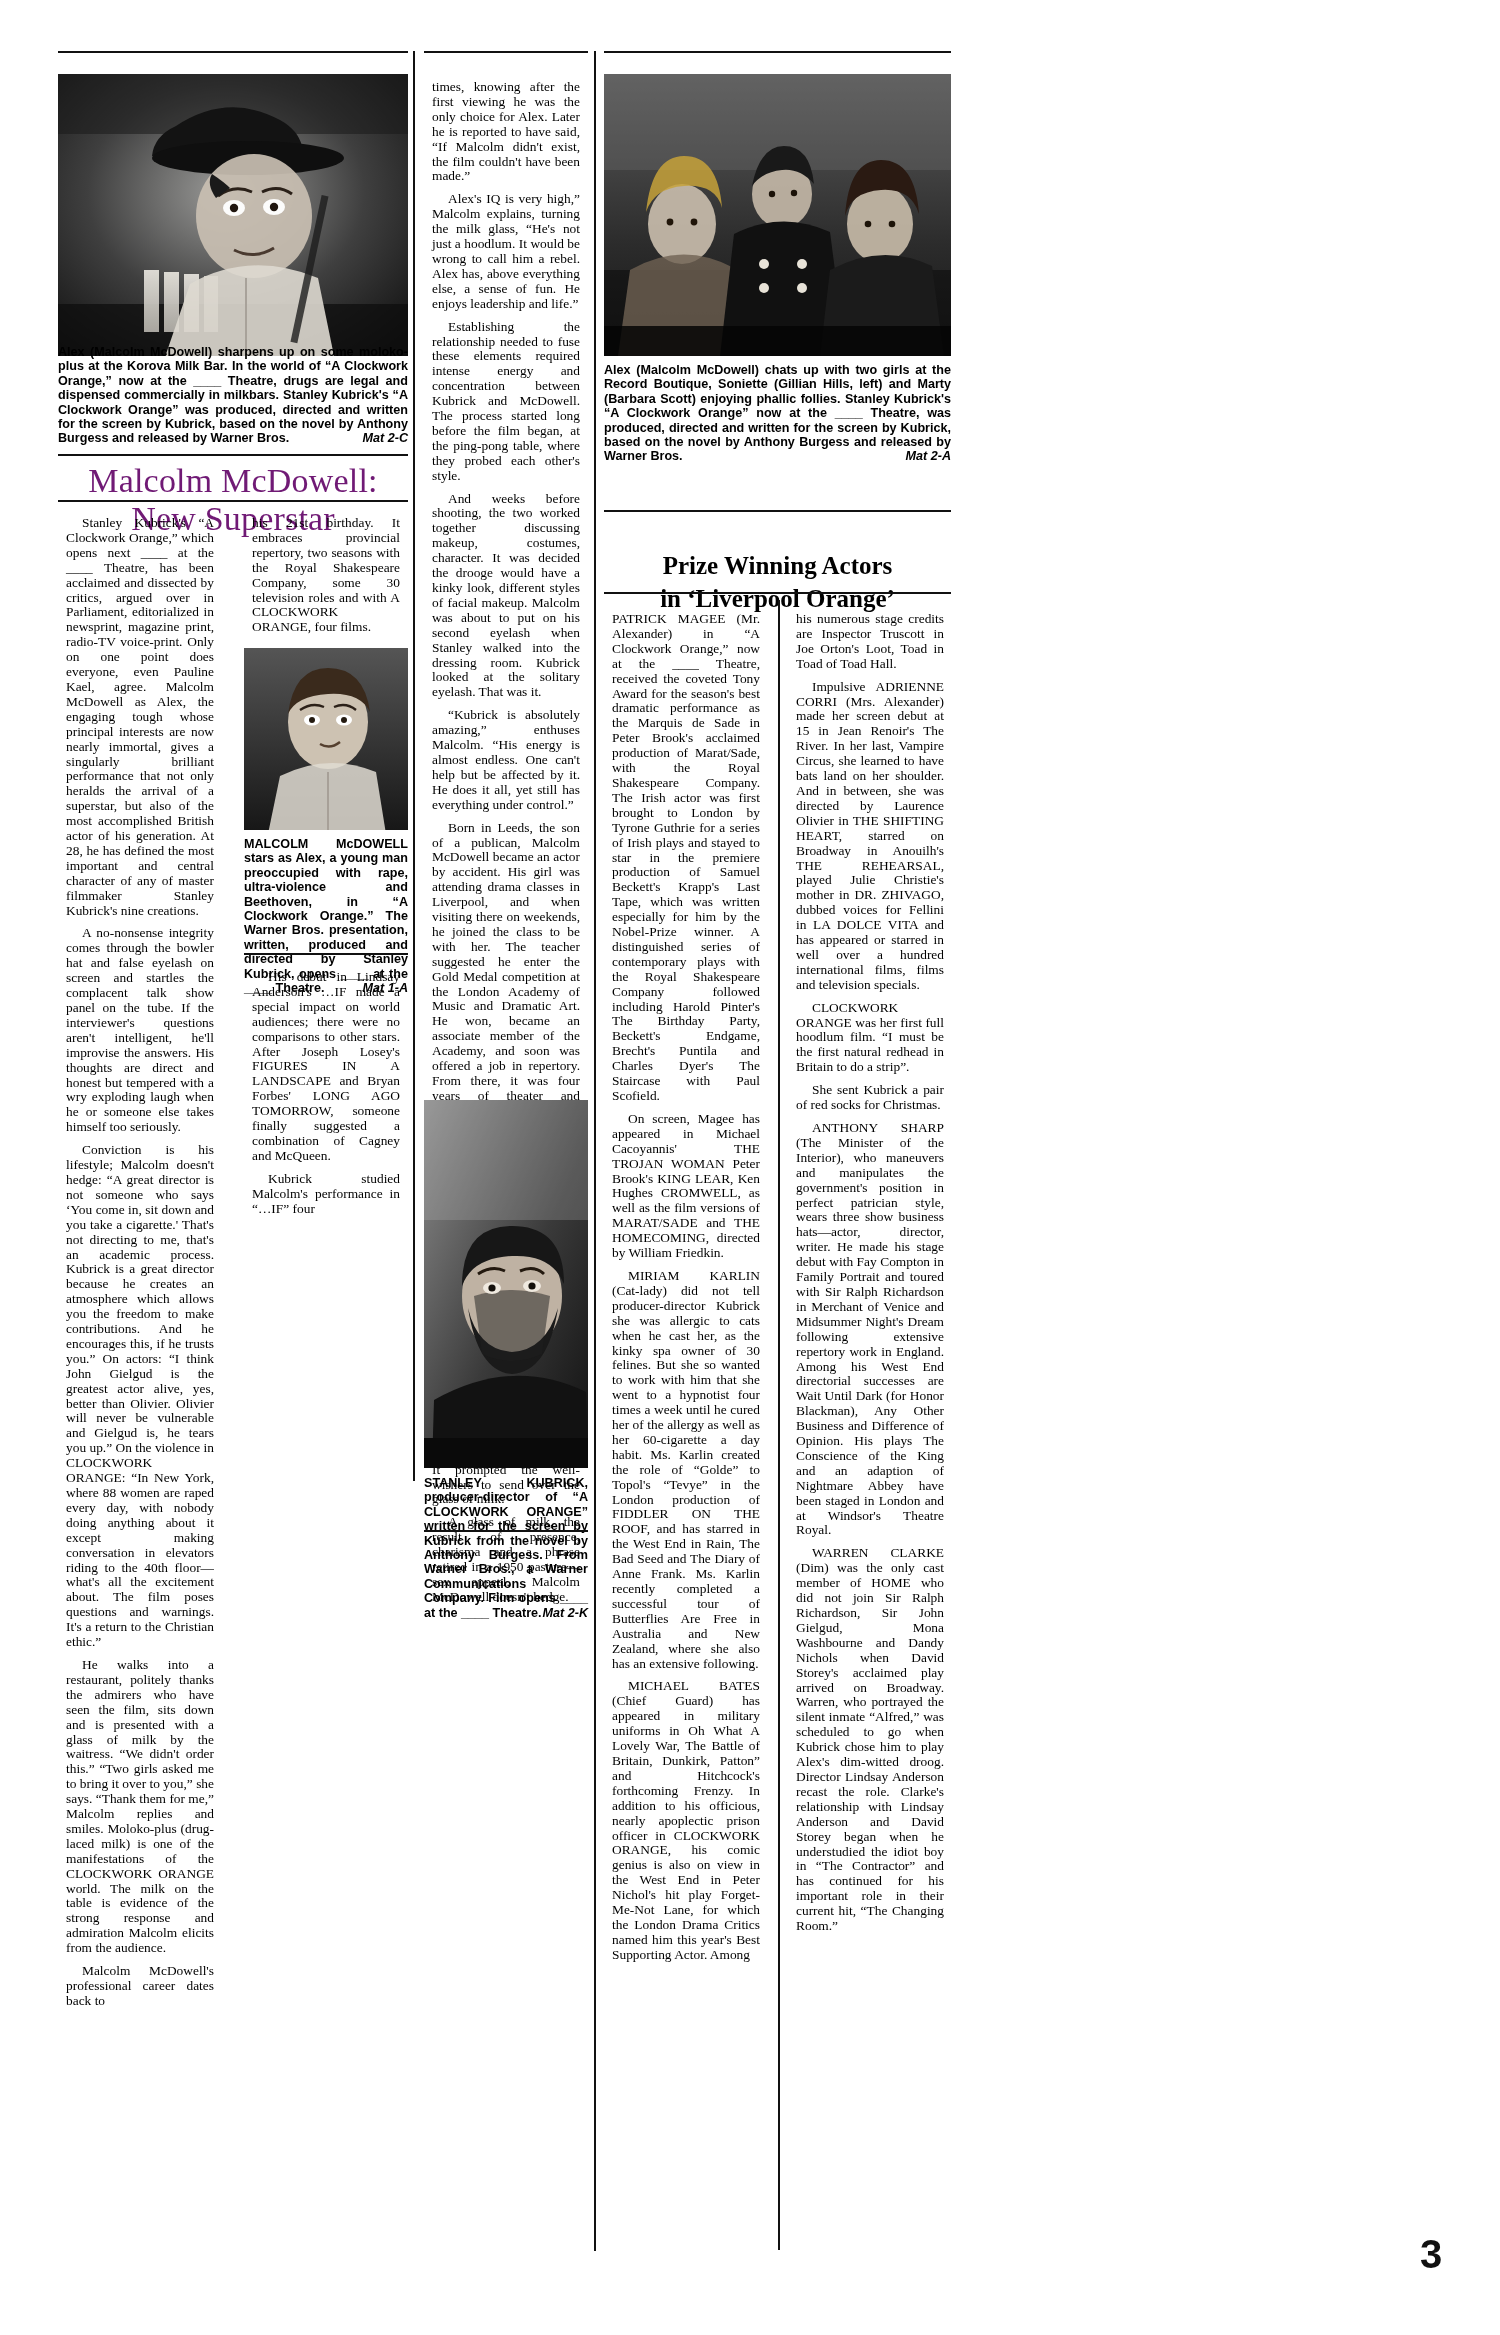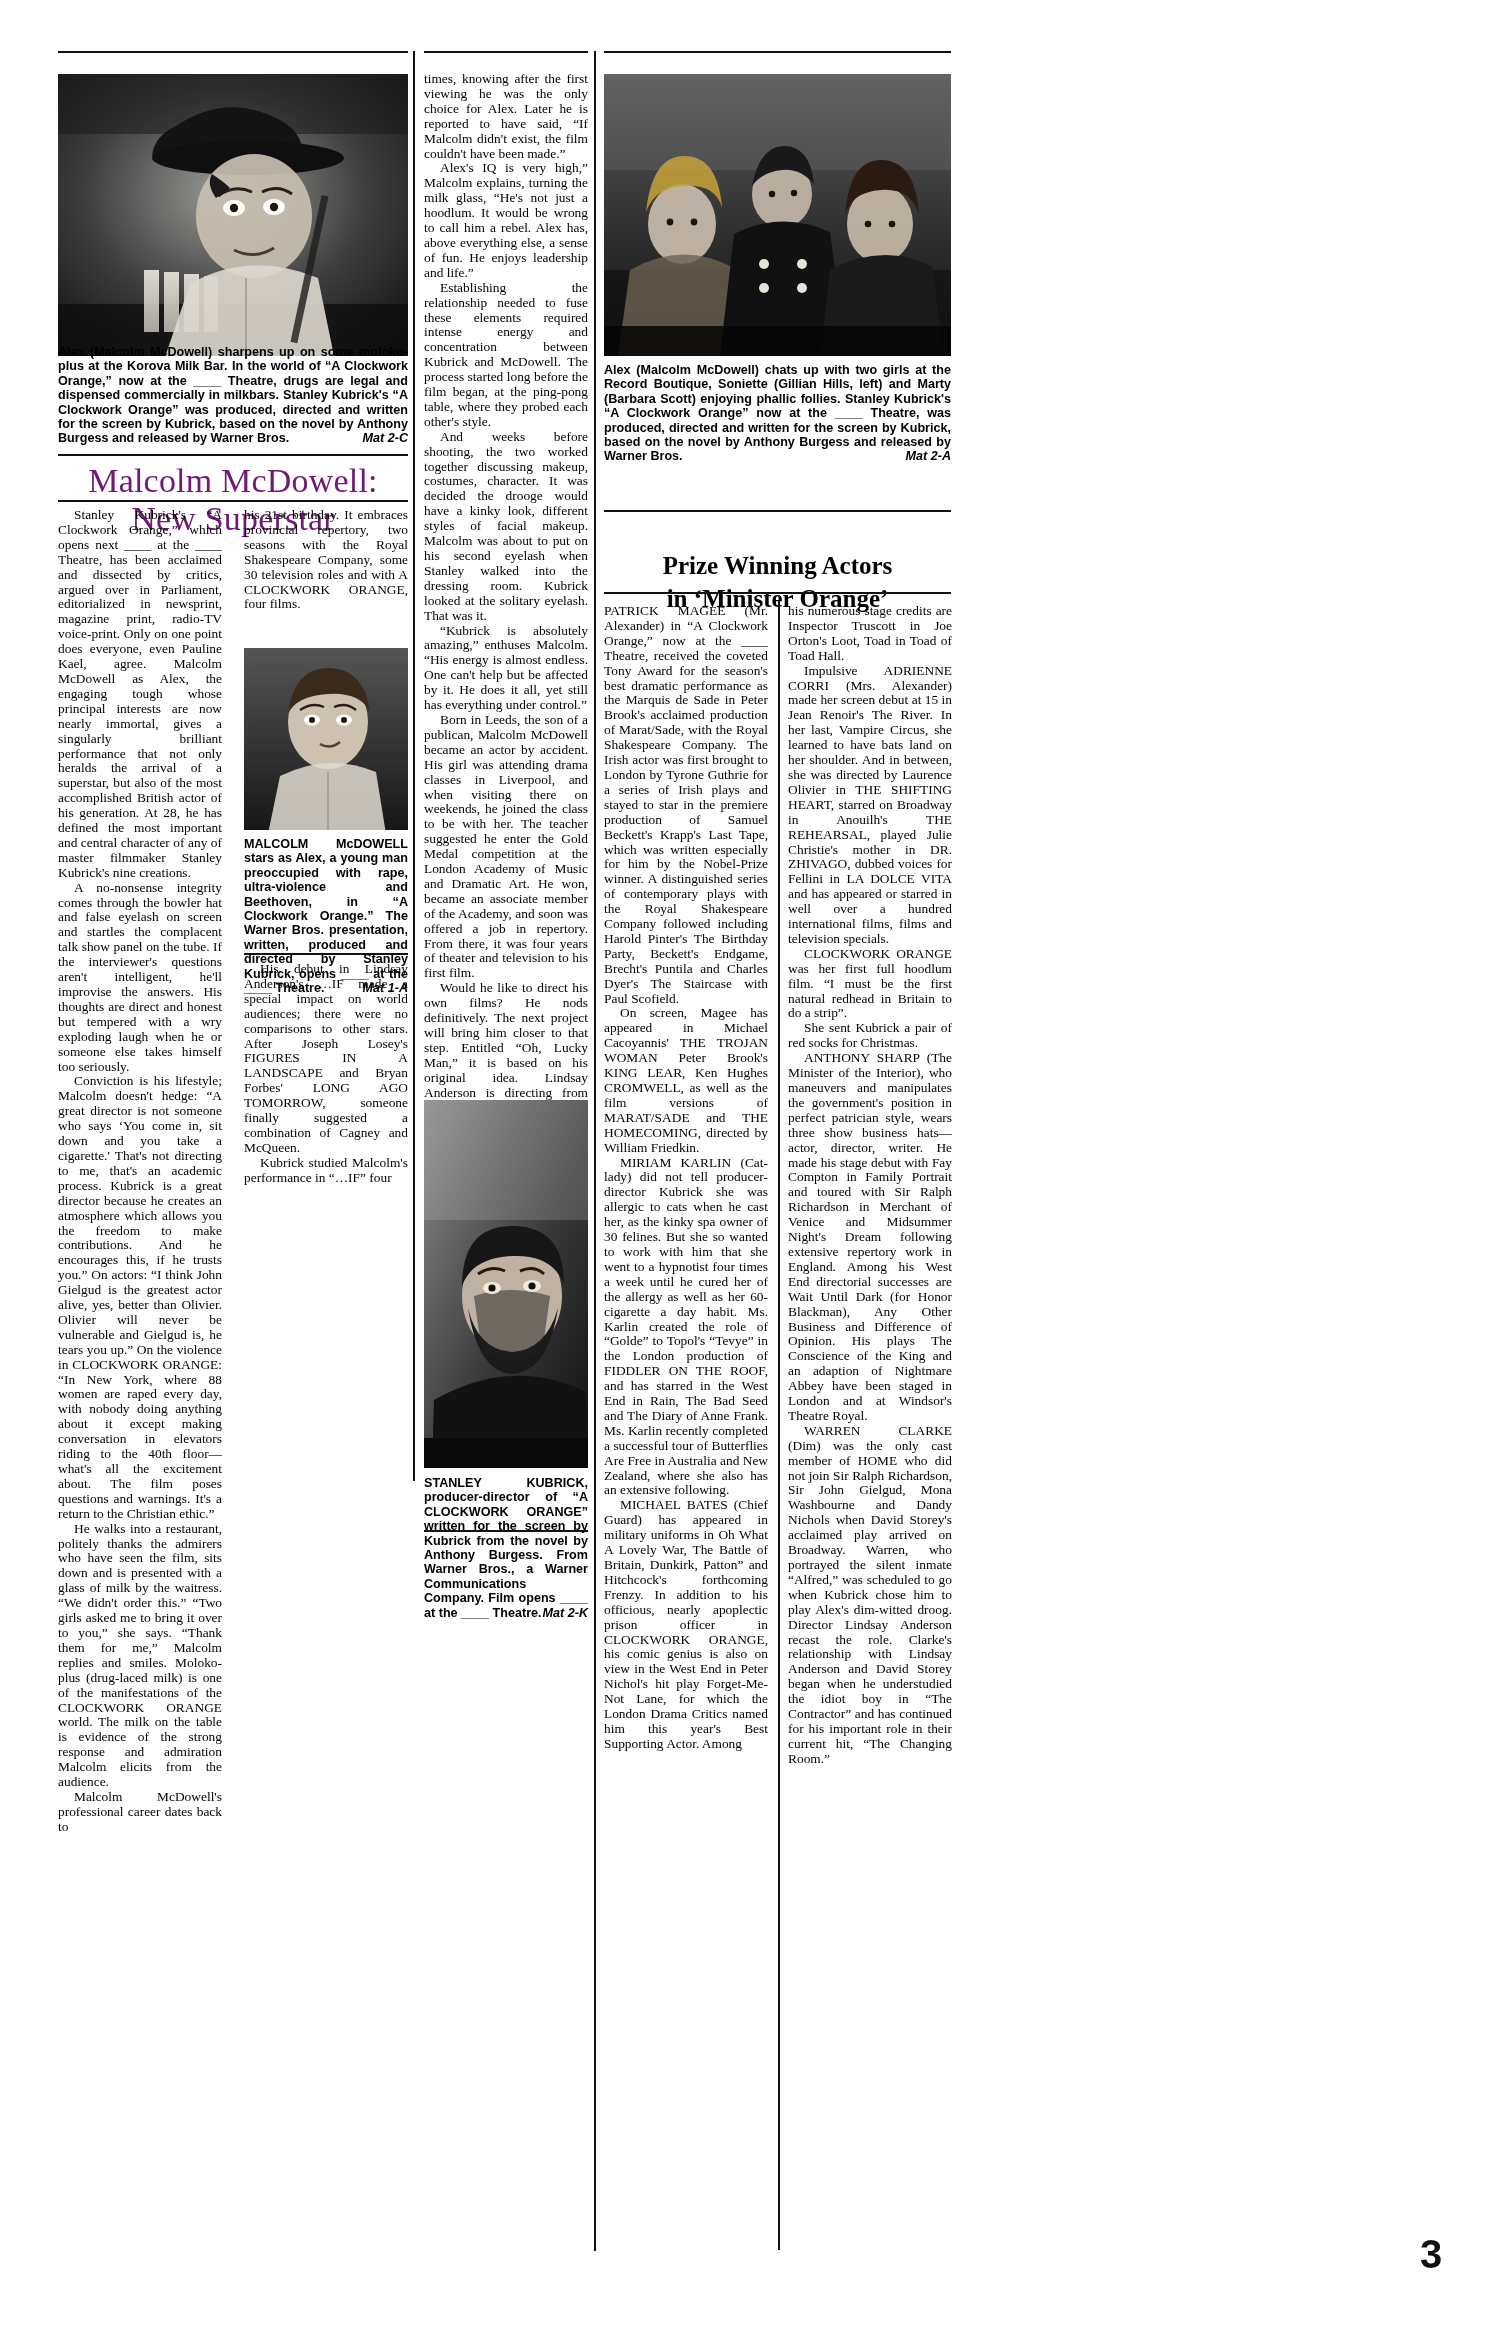--- a/index.html
+++ b/index.html
@@ -7,21 +7,21 @@
   .page{position:absolute;left:0;top:0;width:1500px;height:2335px;}
   .hrule-thin{height:2px;background:#111;}
   .vrule{position:absolute;width:2px;background:#111;}
 
   .photo{background:#2b2b2b;position:relative;overflow:hidden;}
 
   .cap{font-family:"Liberation Sans",sans-serif;font-weight:bold;font-size:12.6px;line-height:14.4px;text-align:justify;color:#000;}
   .cap .matcode{float:right;font-style:italic;font-weight:bold;}
 
   .body{font-family:"Liberation Serif",serif;font-size:13.4px;line-height:14.9px;text-align:justify;color:#000;hyphens:none;}
-  .body p{margin:0;text-indent:16px;}
+  .body p{margin:8px;text-indent:16px;}
   .body p.noind{text-indent:0;}
 
   .headline{font-family:"Liberation Serif",serif;font-weight:normal;font-size:34px;letter-spacing:.2px;color:#701a75;}
   .headline2{font-family:"Liberation Serif",serif;font-weight:bold;font-size:25px;text-align:center;line-height:33px;color:#000;}
 
   .pagenum{font-family:"Liberation Sans",sans-serif;font-weight:bold;font-size:40px;}
 
   
   .col{position:absolute;}
 </style>
@@ -232,21 +232,21 @@
   </div>
 
   <div class="col cap" style="left:424px;top:1476px;width:164px;">
     <span>STANLEY KUBRICK, producer-director of “A CLOCKWORK ORANGE” written for the screen by Kubrick from the novel by Anthony Burgess. From Warner Bros., a Warner Communications Company. Film opens ____ at the ____ Theatre.</span>
     <span class="matcode">Mat 2-K</span>
   </div>
 
   <div class="col hrule-thin" style="left:604px;top:510px;width:347px;"></div>
   <div class="col headline2" style="left:604px;top:522px;width:347px;margin-top:27px;">
     <div>Prize Winning Actors</div>
-    <div>in ‘Minister Orange’</div>
+    <div>in ‘Liverpool Orange’</div>
   </div>
   <div class="col hrule-thin" style="left:604px;top:592px;width:347px;"></div>
 
   <div class="vrule" style="left:778px;top:600px;height:1650px;"></div>
 
   <div class="col body" style="left:604px;top:604px;width:164px;">
     <p class="noind">PATRICK MAGEE (Mr. Alexander) in “A Clockwork Orange,” now at the ____ Theatre, received the coveted Tony Award for the season's best dramatic performance as the Marquis de Sade in Peter Brook's acclaimed production of Marat/Sade, with the Royal Shakespeare Company. The Irish actor was first brought to London by Tyrone Guthrie for a series of Irish plays and stayed to star in the premiere production of Samuel Beckett's Krapp's Last Tape, which was written especially for him by the Nobel-Prize winner. A distinguished series of contemporary plays with the Royal Shakespeare Company followed including Harold Pinter's The Birthday Party, Beckett's Endgame, Brecht's Puntila and Charles Dyer's The Staircase with Paul Scofield.</p>
     <p>On screen, Magee has appeared in Michael Cacoyannis' THE TROJAN WOMAN Peter Brook's KING LEAR, Ken Hughes CROMWELL, as well as the film versions of MARAT/SADE and THE HOMECOMING, directed by William Friedkin.</p>
     <p>MIRIAM KARLIN (Cat-lady) did not tell producer-director Kubrick she was allergic to cats when he cast her, as the kinky spa owner of 30 felines. But she so wanted to work with him that she went to a hypnotist four times a week until he cured her of the allergy as well as her 60-cigarette a day habit. Ms. Karlin created the role of “Golde” to Topol's “Tevye” in the London production of FIDDLER ON THE ROOF, and has starred in the West End in Rain, The Bad Seed and The Diary of Anne Frank. Ms. Karlin recently completed a successful tour of Butterflies Are Free in Australia and New Zealand, where she also has an extensive following.</p>
     <p>MICHAEL BATES (Chief Guard) has appeared in military uniforms in Oh What A Lovely War, The Battle of Britain, Dunkirk, Patton” and Hitchcock's forthcoming Frenzy. In addition to his officious, nearly apoplectic prison officer in CLOCKWORK ORANGE, his comic genius is also on view in the West End in Peter Nichol's hit play Forget-Me-Not Lane, for which the London Drama Critics named him this year's Best Supporting Actor. Among</p>

